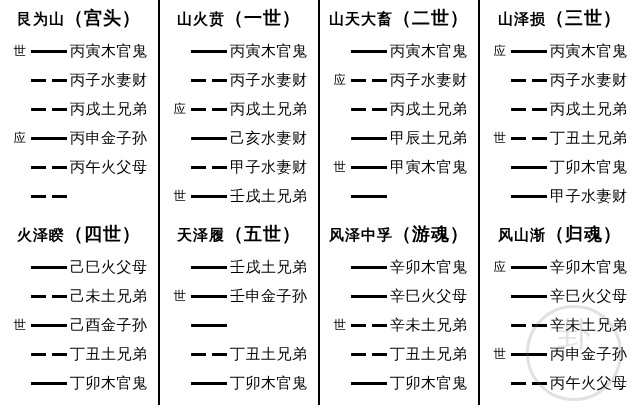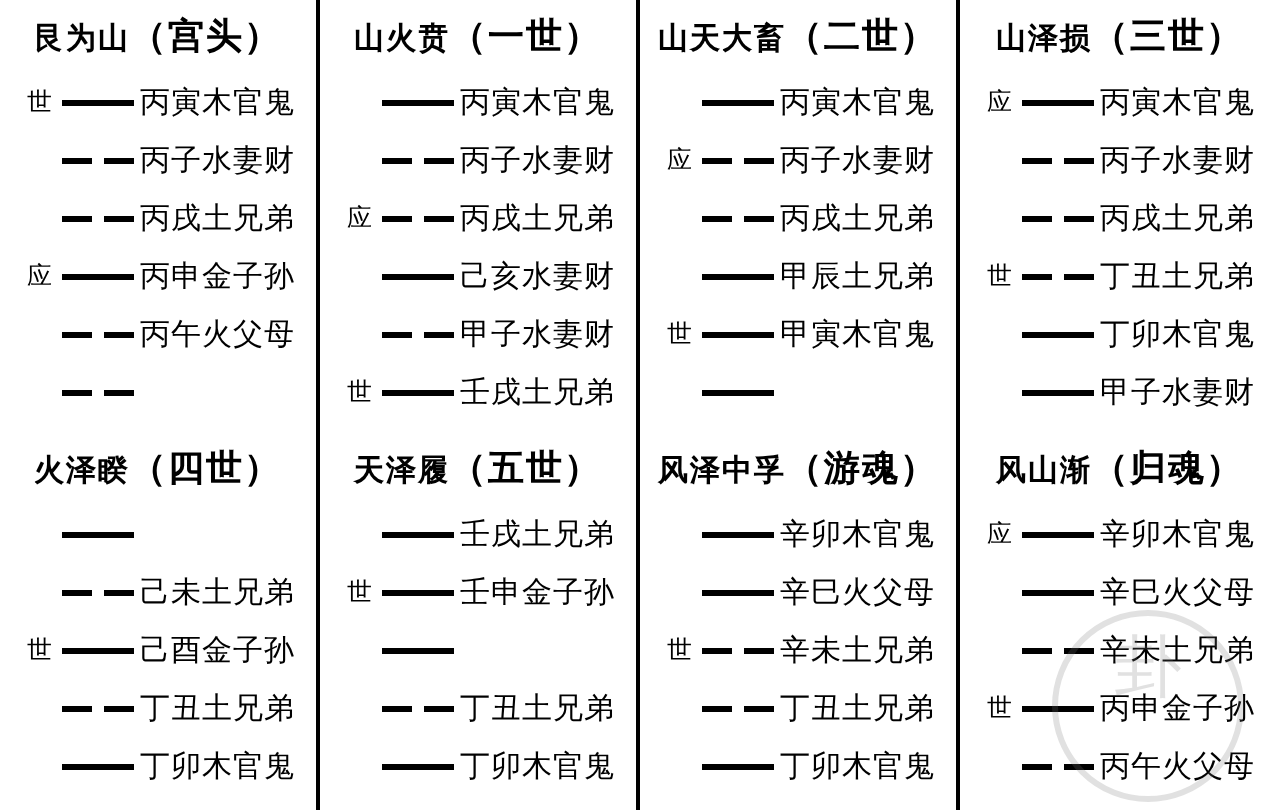--- a/index.html
+++ b/index.html
@@ -308,20 +308,21 @@
   <div class="cell row2">
     <div class="hdr">
       <span class="name">火泽睽</span><span class="gen">（四世）</span>
     </div>
     <div class="lines">
         <div class="line">
           <span class="mark"></span>
           <span class="yao solid">
             <i class="bar"></i>
           </span>
+          <span class="txt">己巳火父母</span>
         </div>
         <div class="line">
           <span class="mark"></span>
           <span class="yao broken">
             <i class="bar"></i>
             <i class="bar"></i>
           </span>
           <span class="txt">己未土兄弟</span>
         </div>
         <div class="line">

